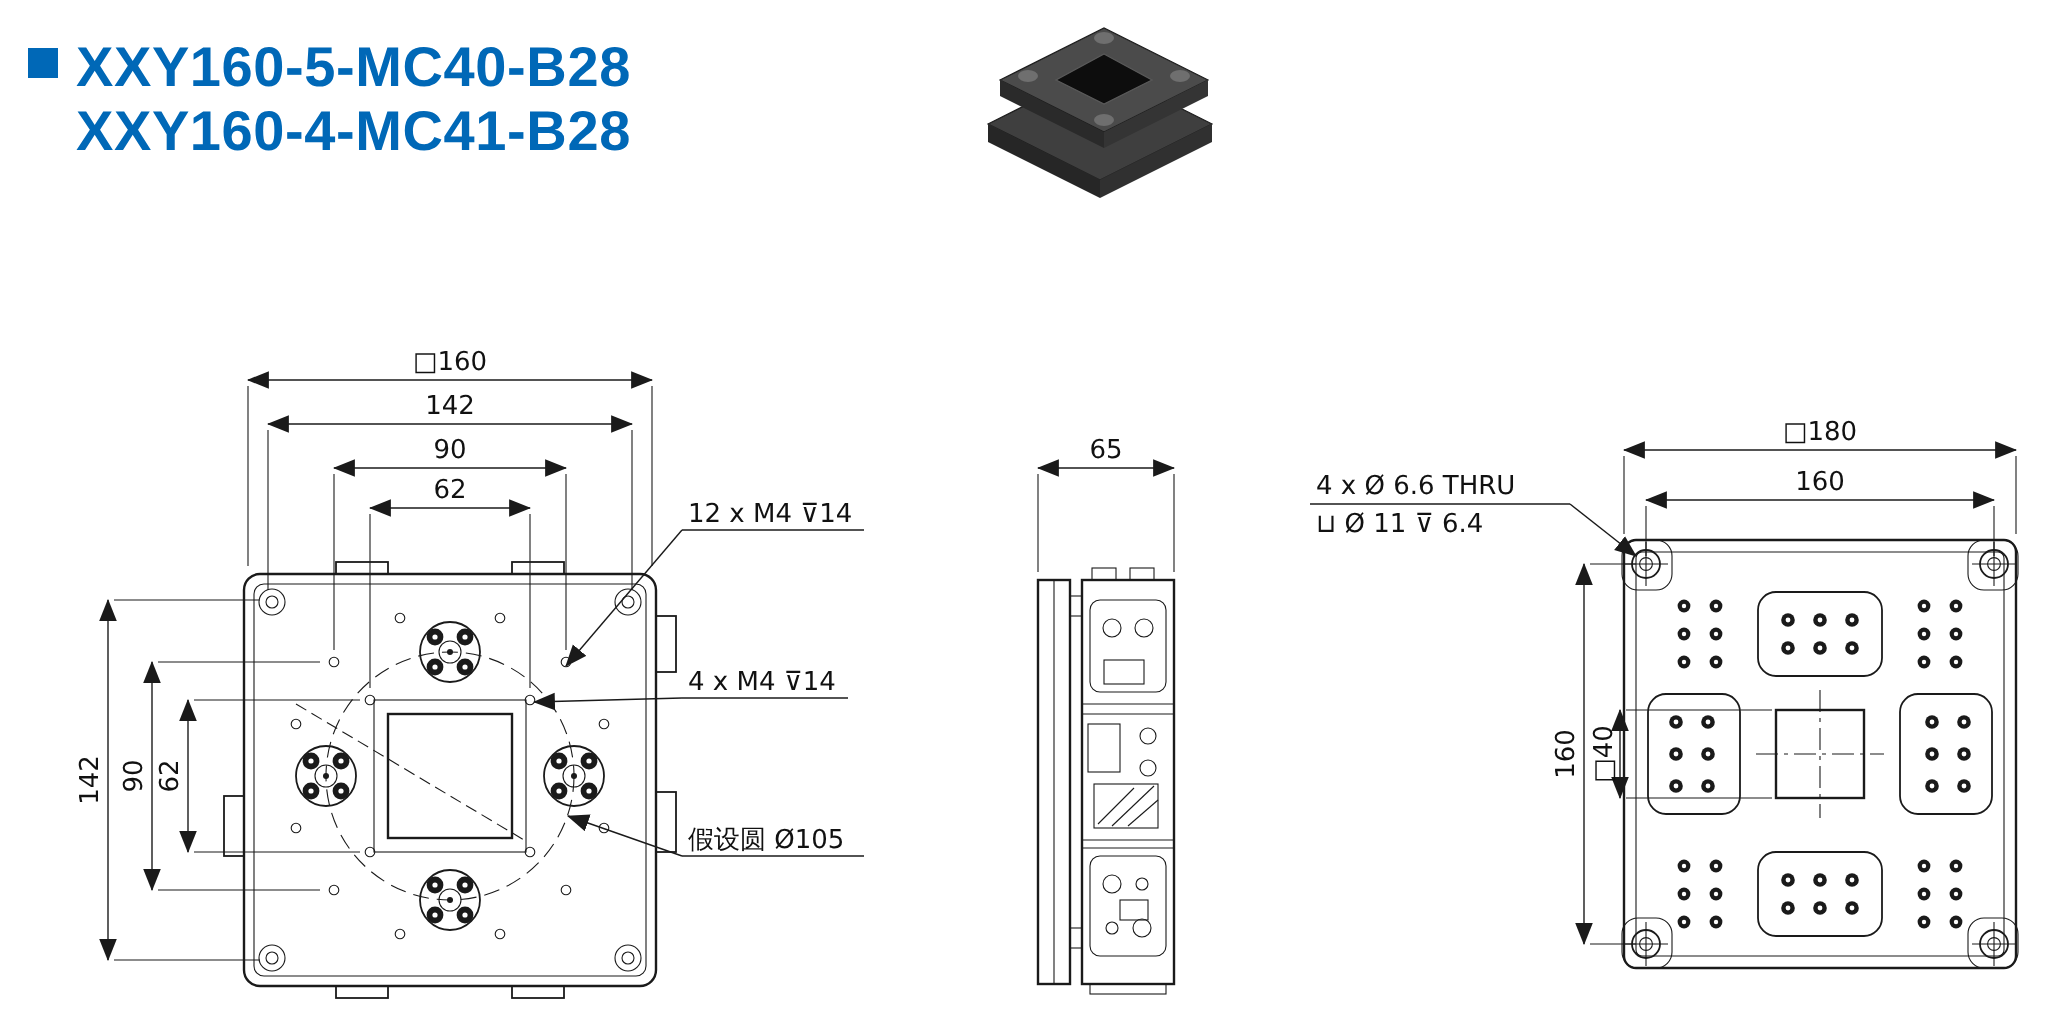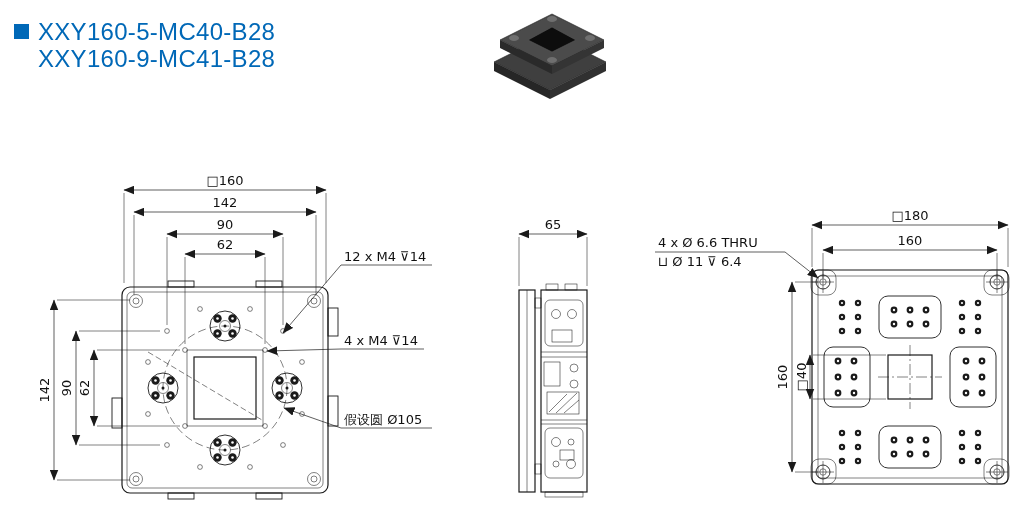--- a/index.html
+++ b/index.html
@@ -1,21 +1,21 @@
 <!DOCTYPE html>
 <html style="--accent: #0068b7; --line: #1a1a1a;"><head>
 <meta charset="utf-8">
 <style>
   *{margin:0;padding:0;box-sizing:border-box}
   html,body{background:#fff}
   body{width:1033px;height:511px;position:relative;overflow:hidden;font-family:"DejaVu Sans",sans-serif}
   .canvas{position:absolute;inset:0;background:#fff}
   .title-block{position:absolute;top:18px;left:14px;display:flex;gap:9px;align-items:flex-start}
   .bullet{width:15px;height:15px;background:var(--accent,#0068b7);margin-top:6px;flex:0 0 auto}
-  .title-line{font-family:"Liberation Sans",sans-serif;font-weight:400;font-size:24px;line-height:1.13;color:var(--accent,#0068b7);letter-spacing:.3px;white-space:nowrap}
+  .title-line{font-family:"Liberation Sans",sans-serif;font-weight:700;font-size:28px;line-height:1.13;color:var(--accent,#0068b7);letter-spacing:.3px;white-space:nowrap}
   svg{position:absolute;top:0;left:0}
   .ol{fill:none;stroke:var(--line,#1a1a1a);stroke-width:1.2}
   .md{fill:none;stroke:var(--line,#1a1a1a);stroke-width:.9}
   .tn{fill:none;stroke:var(--line,#1a1a1a);stroke-width:.55}
   .dim{fill:none;stroke:var(--line,#1a1a1a);stroke-width:.7}
   .ext{fill:none;stroke:var(--line,#1a1a1a);stroke-width:.55}
   .dsh{stroke-dasharray:8 4}
   .cl{stroke-dasharray:11 3 2 3}
   .fil{fill:var(--line,#1a1a1a);stroke:none}
   .wht{fill:#fff;stroke:none}
@@ -24,21 +24,21 @@
 </style>
 </head>
 <body>
 
 <div class="canvas">
 
   <div class="title-block">
     <span class="bullet"></span>
     <div>
       <div class="title-line">XXY160-5-MC40-B28</div>
-      <div class="title-line">XXY160-9-MC41-B28</div>
+      <div class="title-line">XXY160-4-MC41-B28</div>
     </div>
   </div>
 
   <svg width="1033" height="511" viewBox="0 0 1033 511">
     <defs>
       <marker id="ar" viewBox="0 0 10 8" markerWidth="11" markerHeight="9" refX="9.5" refY="4" orient="auto-start-reverse" markerUnits="userSpaceOnUse">
         <path d="M0 0 L10 4 L0 8 Z" fill="#1a1a1a"></path>
       </marker>
     </defs>
 

